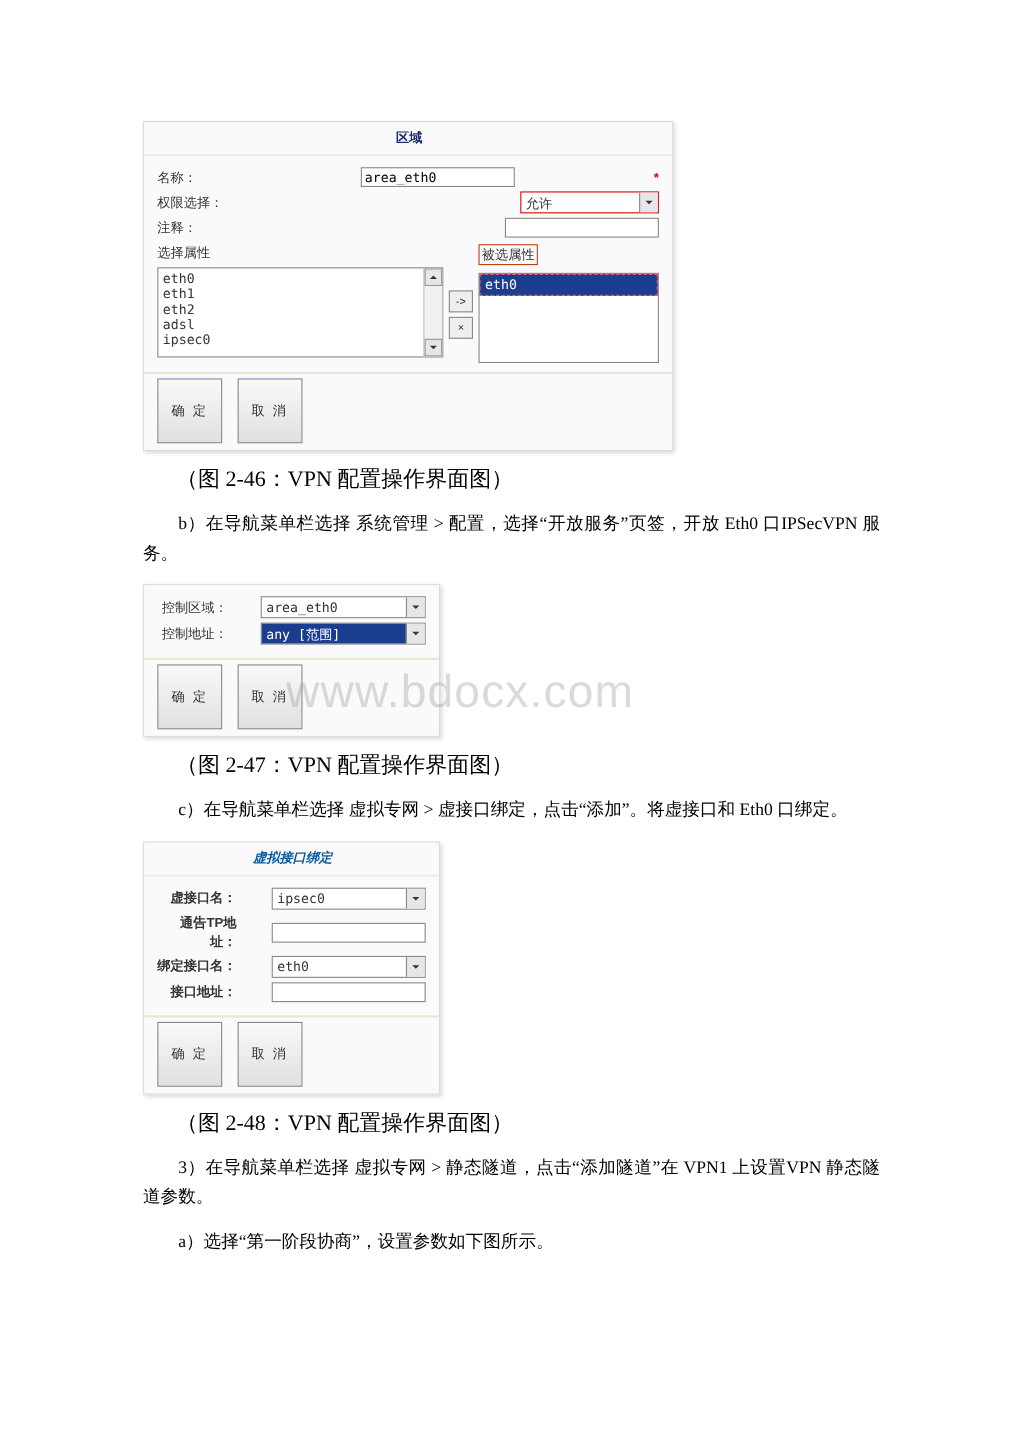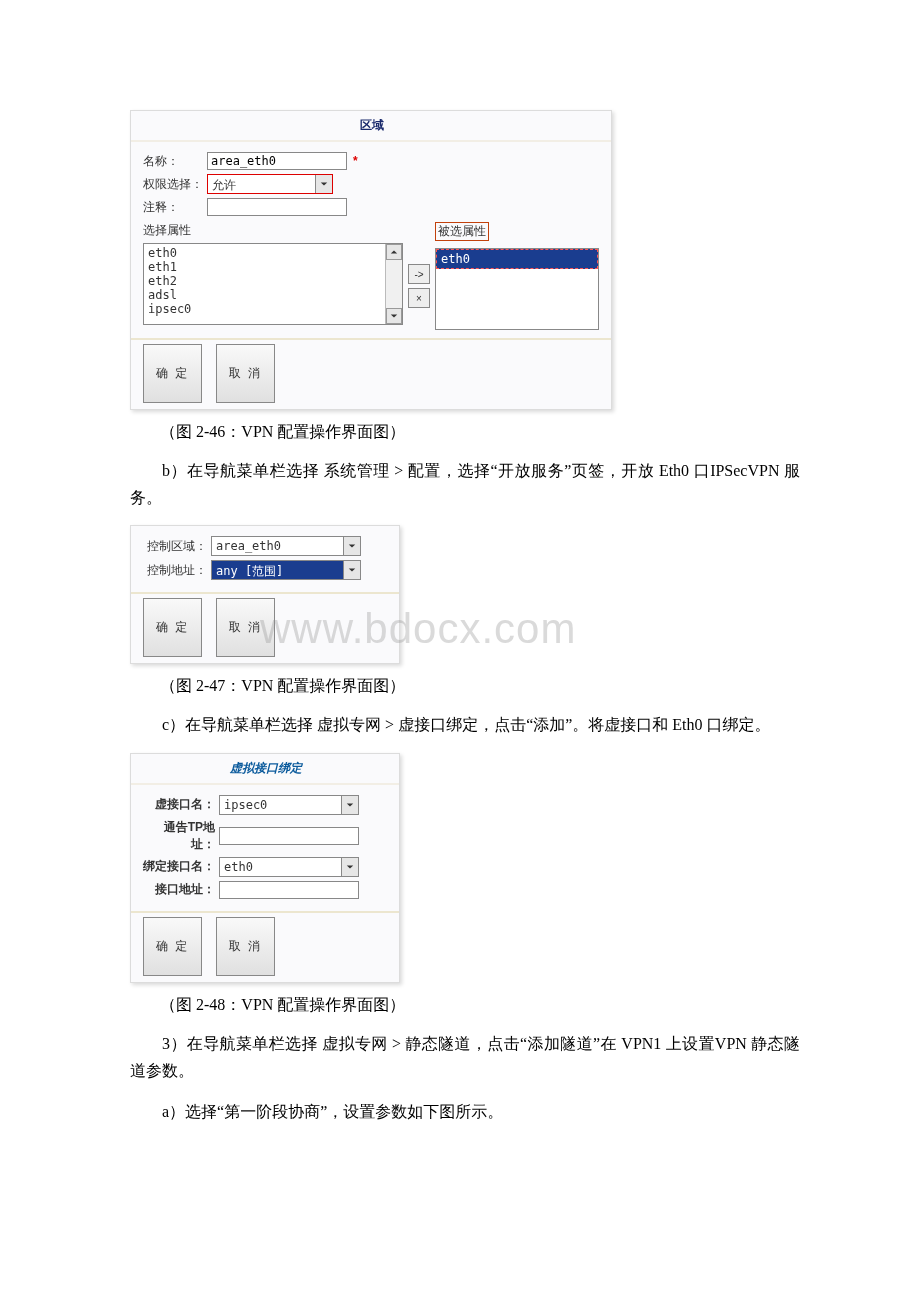--- a/index.html
+++ b/index.html
@@ -36,20 +36,21 @@
     padding: 10px 12px 8px 12px;
   }
   .panel-buttons {
     padding: 4px 0 6px 12px;
     border-top: 2px solid #ece6cf;
   }
   .row {
     display: flex;
     align-items: center;
     margin-bottom: 4px;
+    justify-content: space-between;
   }
   .lbl {
     width: 64px;
     text-align: left;
   }
   .lbl-w {
     width: 72px;
     text-align: left;
   }
   input.text {
@@ -196,21 +197,21 @@
     border: 1px solid #888;
     font-size: 10px;
     display: flex;
     align-items: center;
     justify-content: center;
     cursor: pointer;
   }
   
   .caption {
     font-family: "SimSun", serif;
-    font-size: 16px;
+    font-size: 20px;
     margin: 12px 0 14px 30px;
   }
   .para {
     font-family: "SimSun", serif;
     font-size: 16px;
     line-height: 1.7;
     margin: 0 0 14px 0;
     text-align: justify;
   }
   .para .indent {

